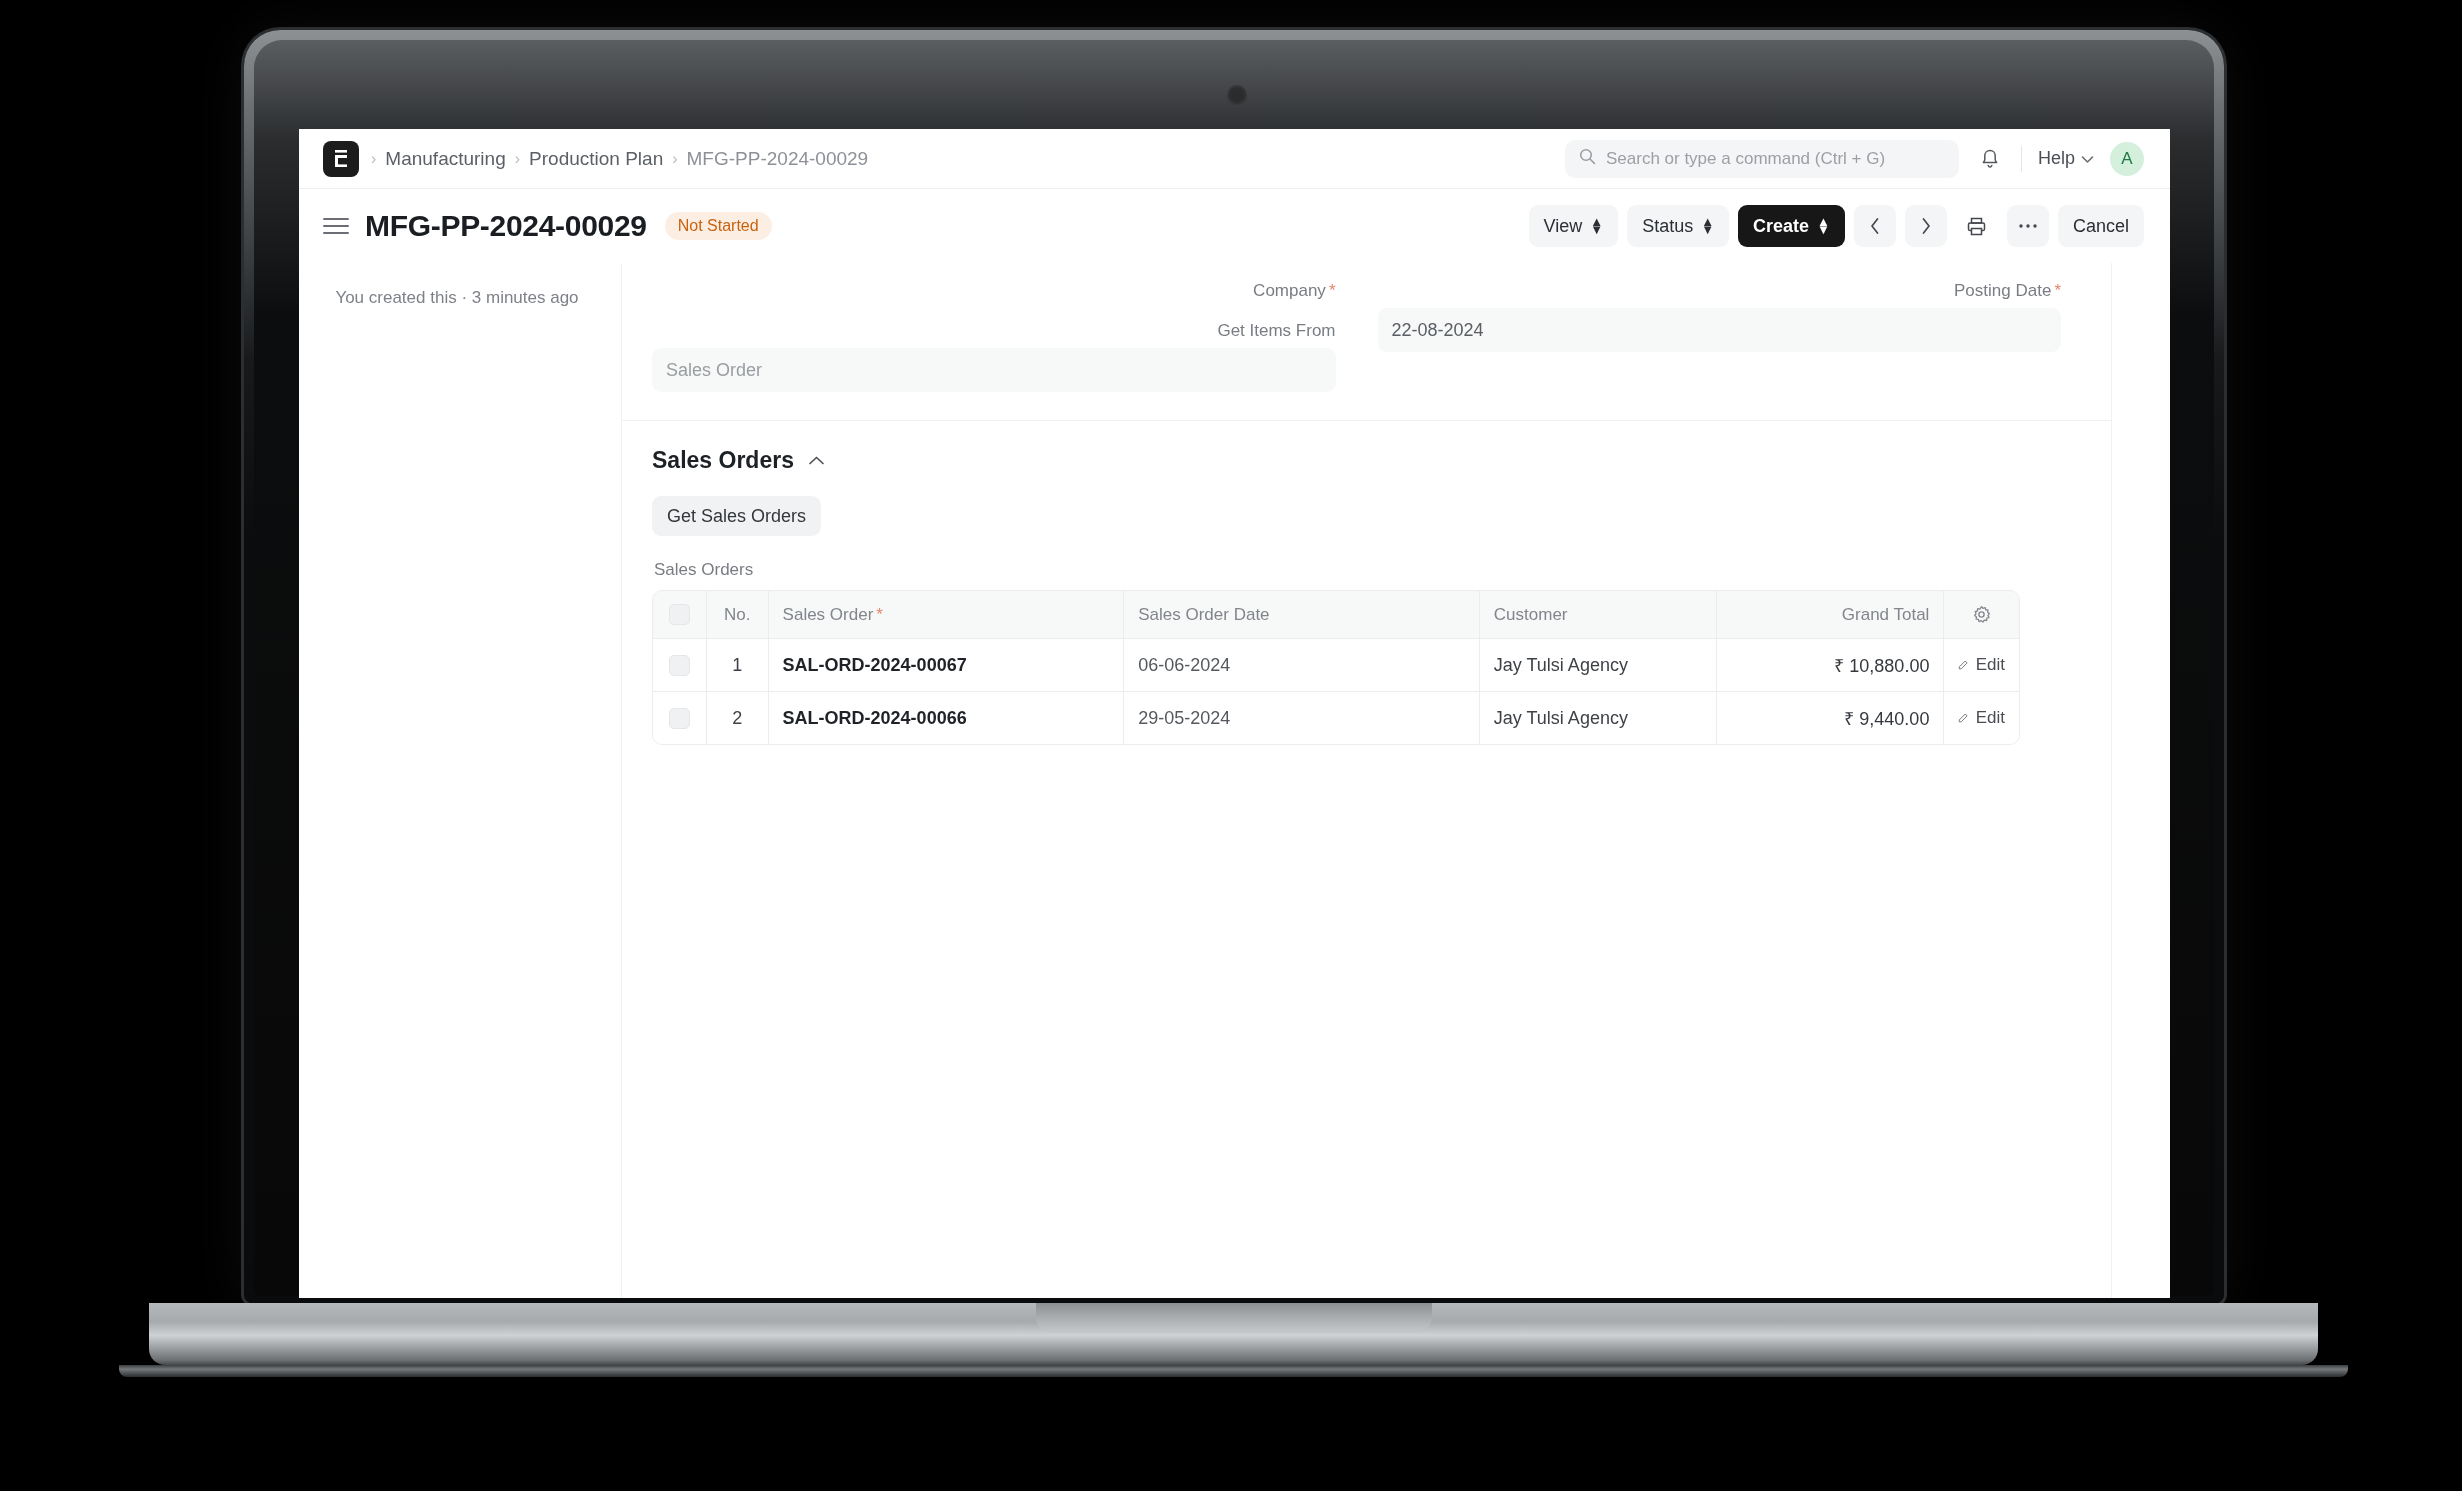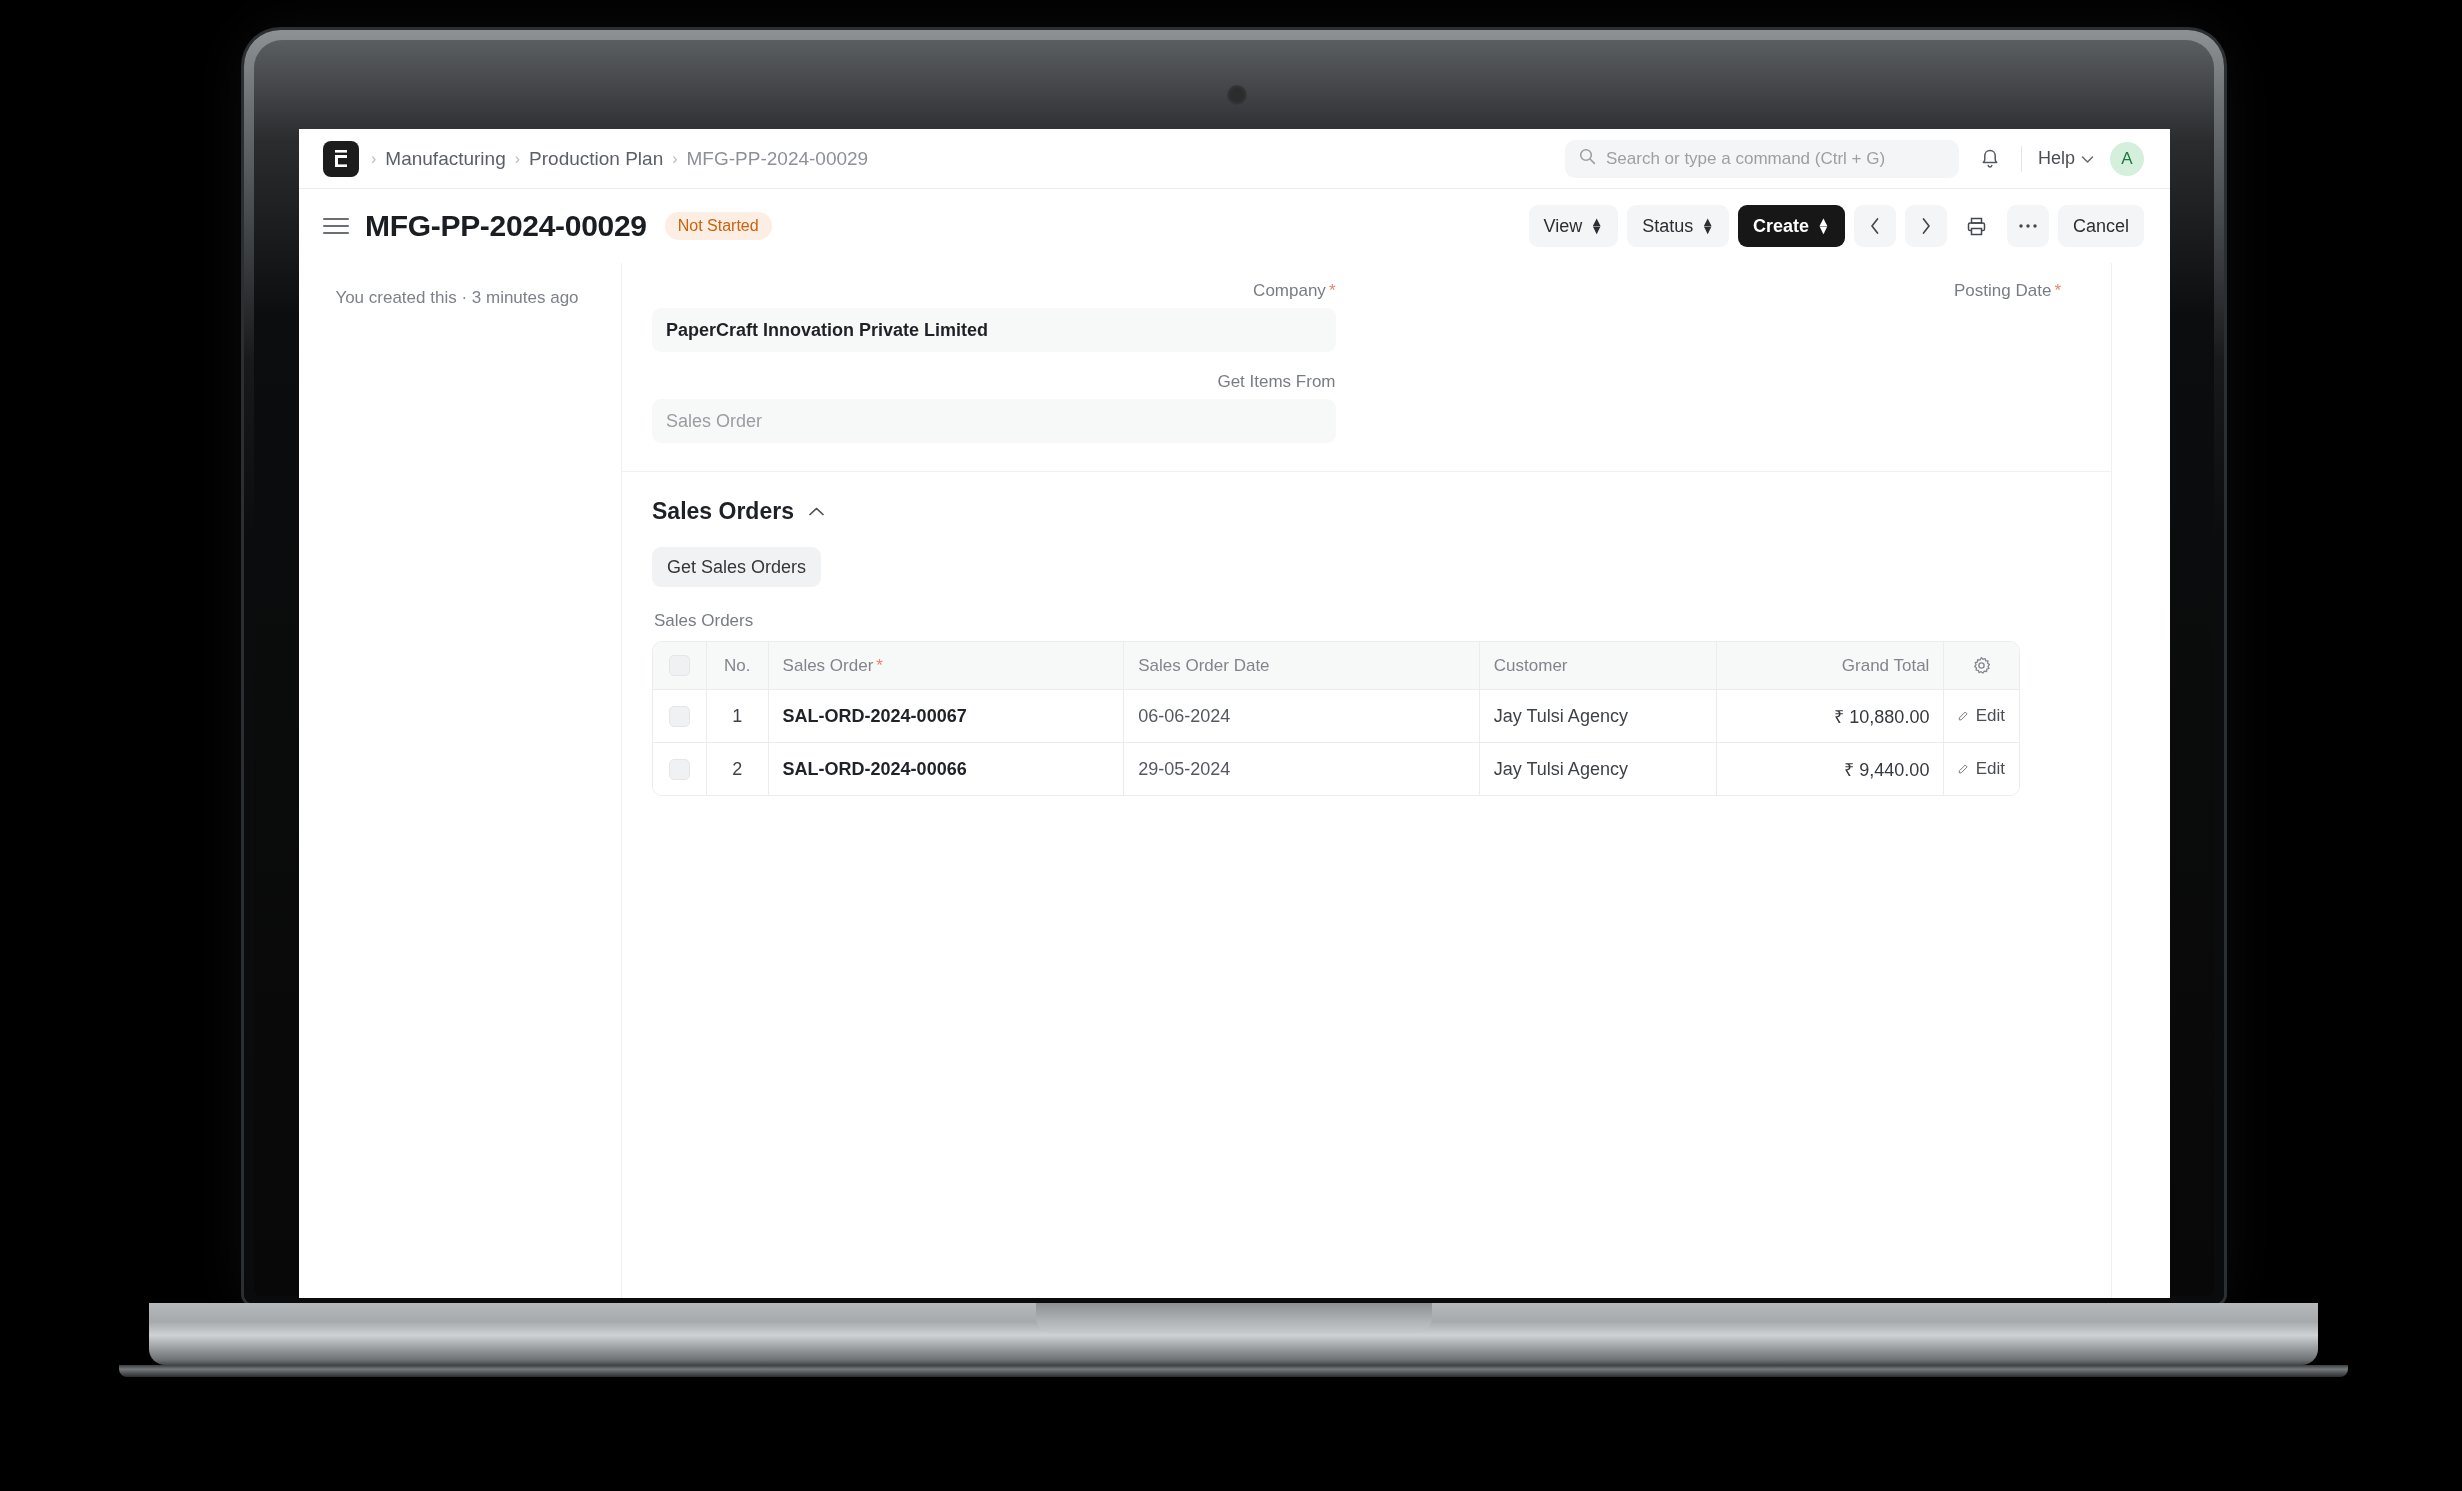--- a/index.html
+++ b/index.html
@@ -510,34 +510,34 @@
 
       <main class="form-col">
 
         <section class="form-section">
           <div class="field-grid">
             <div class="field-col">
               <div class="field">
                 <label class="field-label">
                   <span>Company</span><span class="req">*</span>
                 </label>
-                <div class="field-input">PaperCraft Innovation Private Limited</div>
               </div>
 
               <div class="field">
                 <label class="field-label">Get Items From</label>
                 <div class="field-input placeholder">Sales Order</div>
               </div>
             </div>
 
             <div class="field-col">
               <div class="field">
                 <label class="field-label">
                   <span>Posting Date</span><span class="req">*</span>
                 </label>
+                <div class="field-input date">22-08-2024</div>
               </div>
             </div>
           </div>
         </section>
 
         <section class="grid-section">
           <div class="section-head">
             <span class="section-title">Sales Orders</span>
             <span>
               <svg width="17" height="11" viewBox="0 0 17 11">

